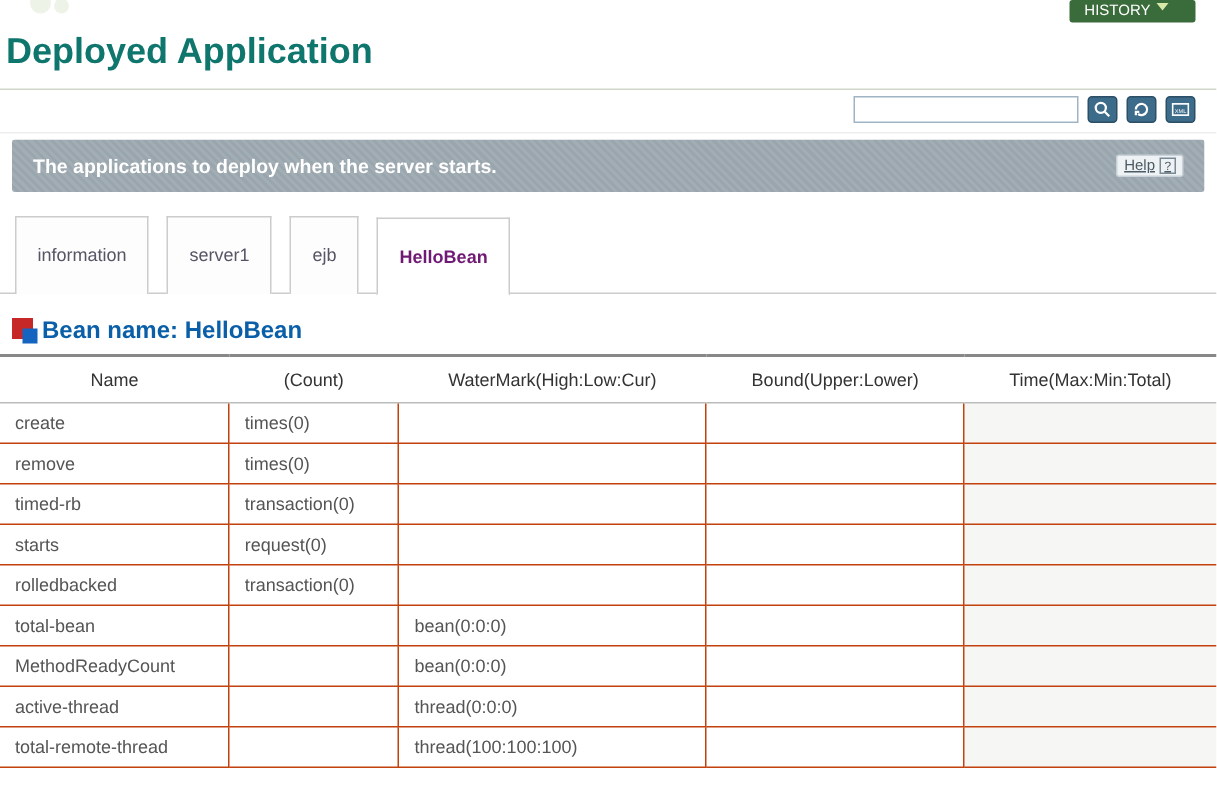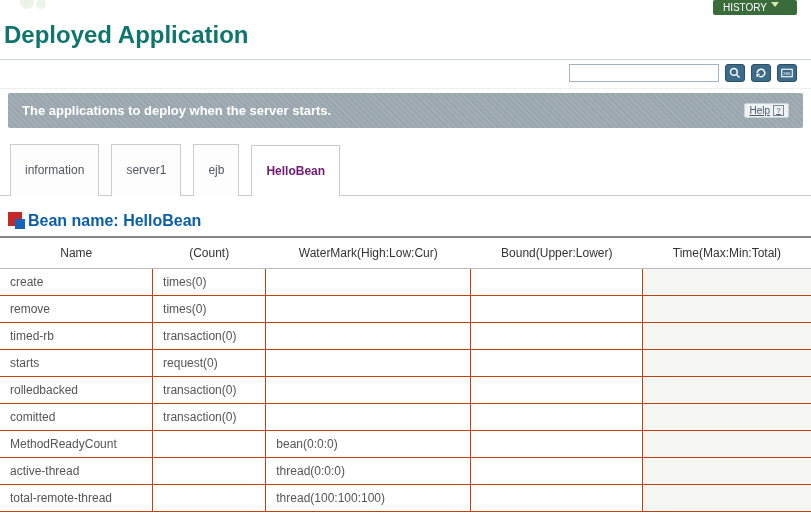--- a/index.html
+++ b/index.html
@@ -132,23 +132,23 @@
         <td></td>
       </tr>
       <tr>
         <td>rolledbacked</td>
         <td>transaction(0)</td>
         <td></td>
         <td></td>
         <td></td>
       </tr>
       <tr>
-        <td>comitted</td>
-        <td>transaction(0)</td>
+        <td>total-bean</td>
         <td></td>
+        <td>bean(0:0:0)</td>
         <td></td>
         <td></td>
       </tr>
       <tr>
         <td>MethodReadyCount</td>
         <td></td>
         <td>bean(0:0:0)</td>
         <td></td>
         <td></td>
       </tr>

